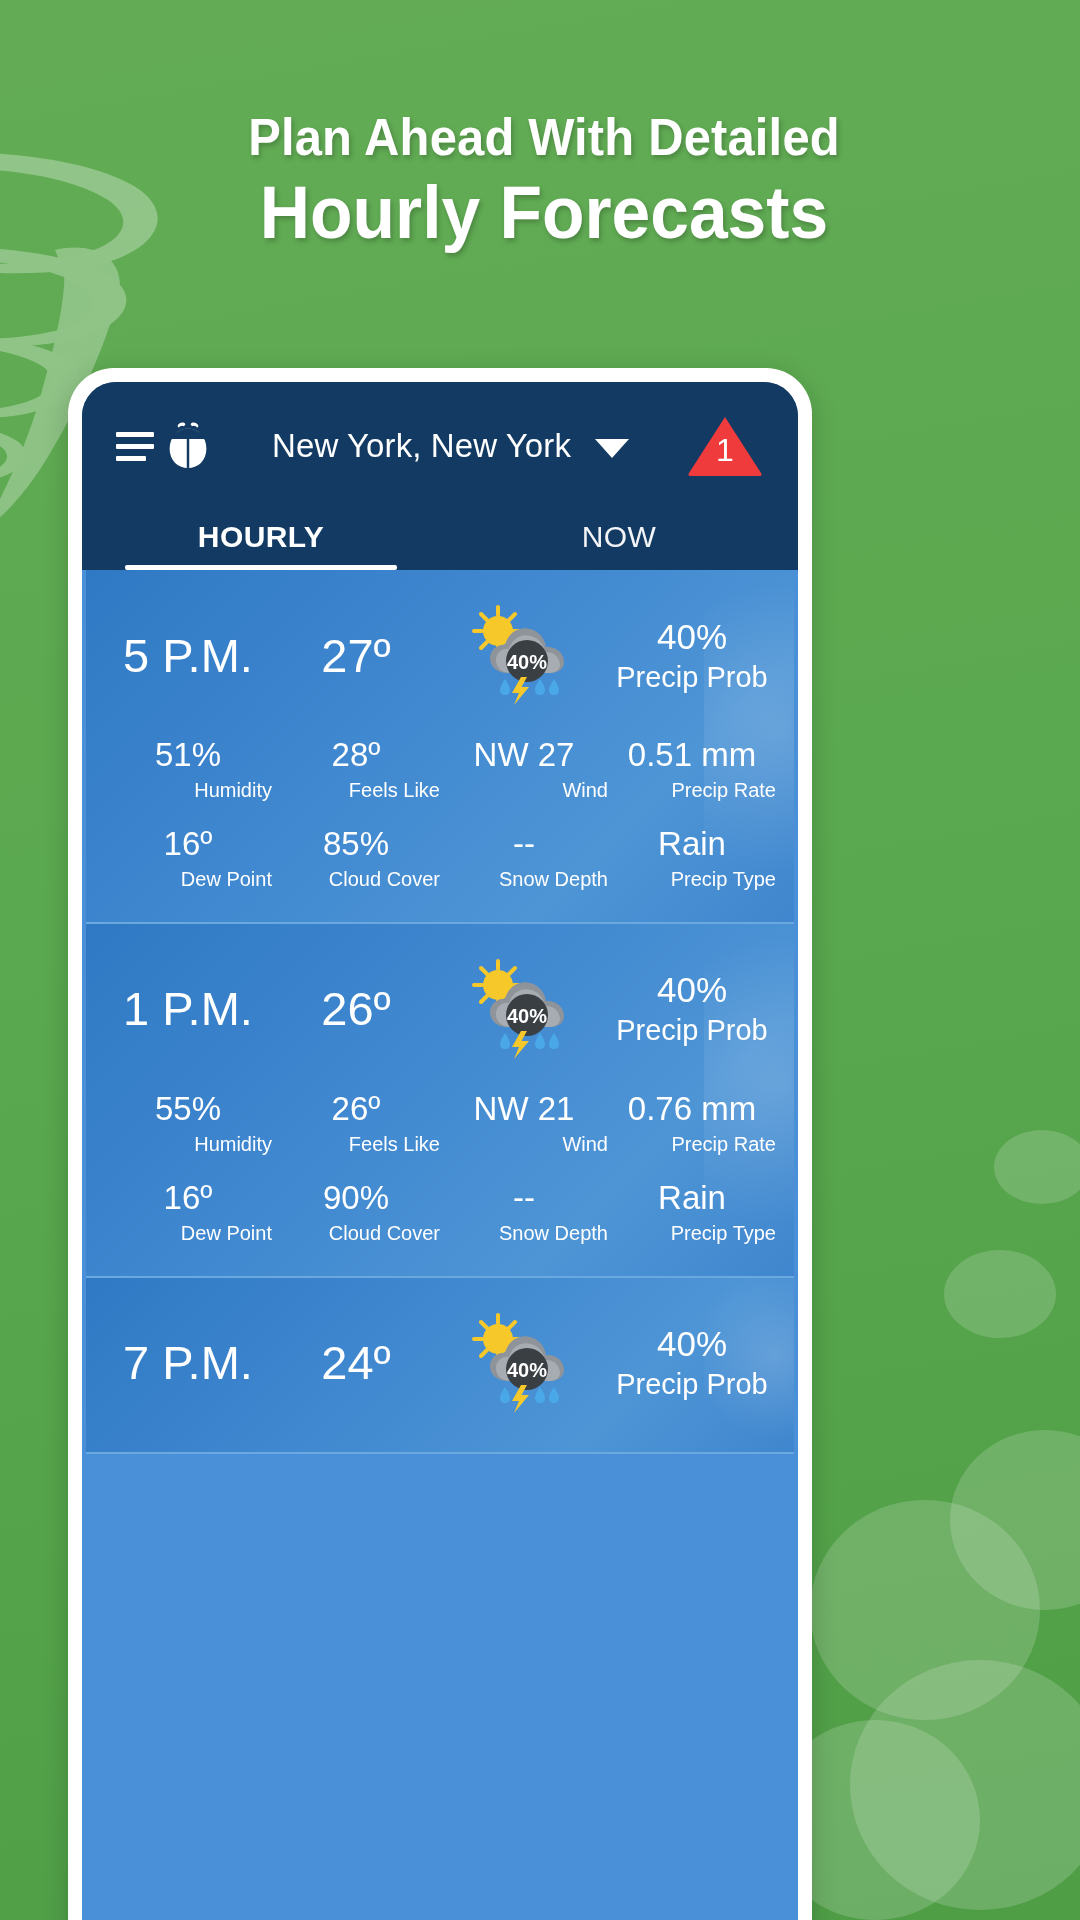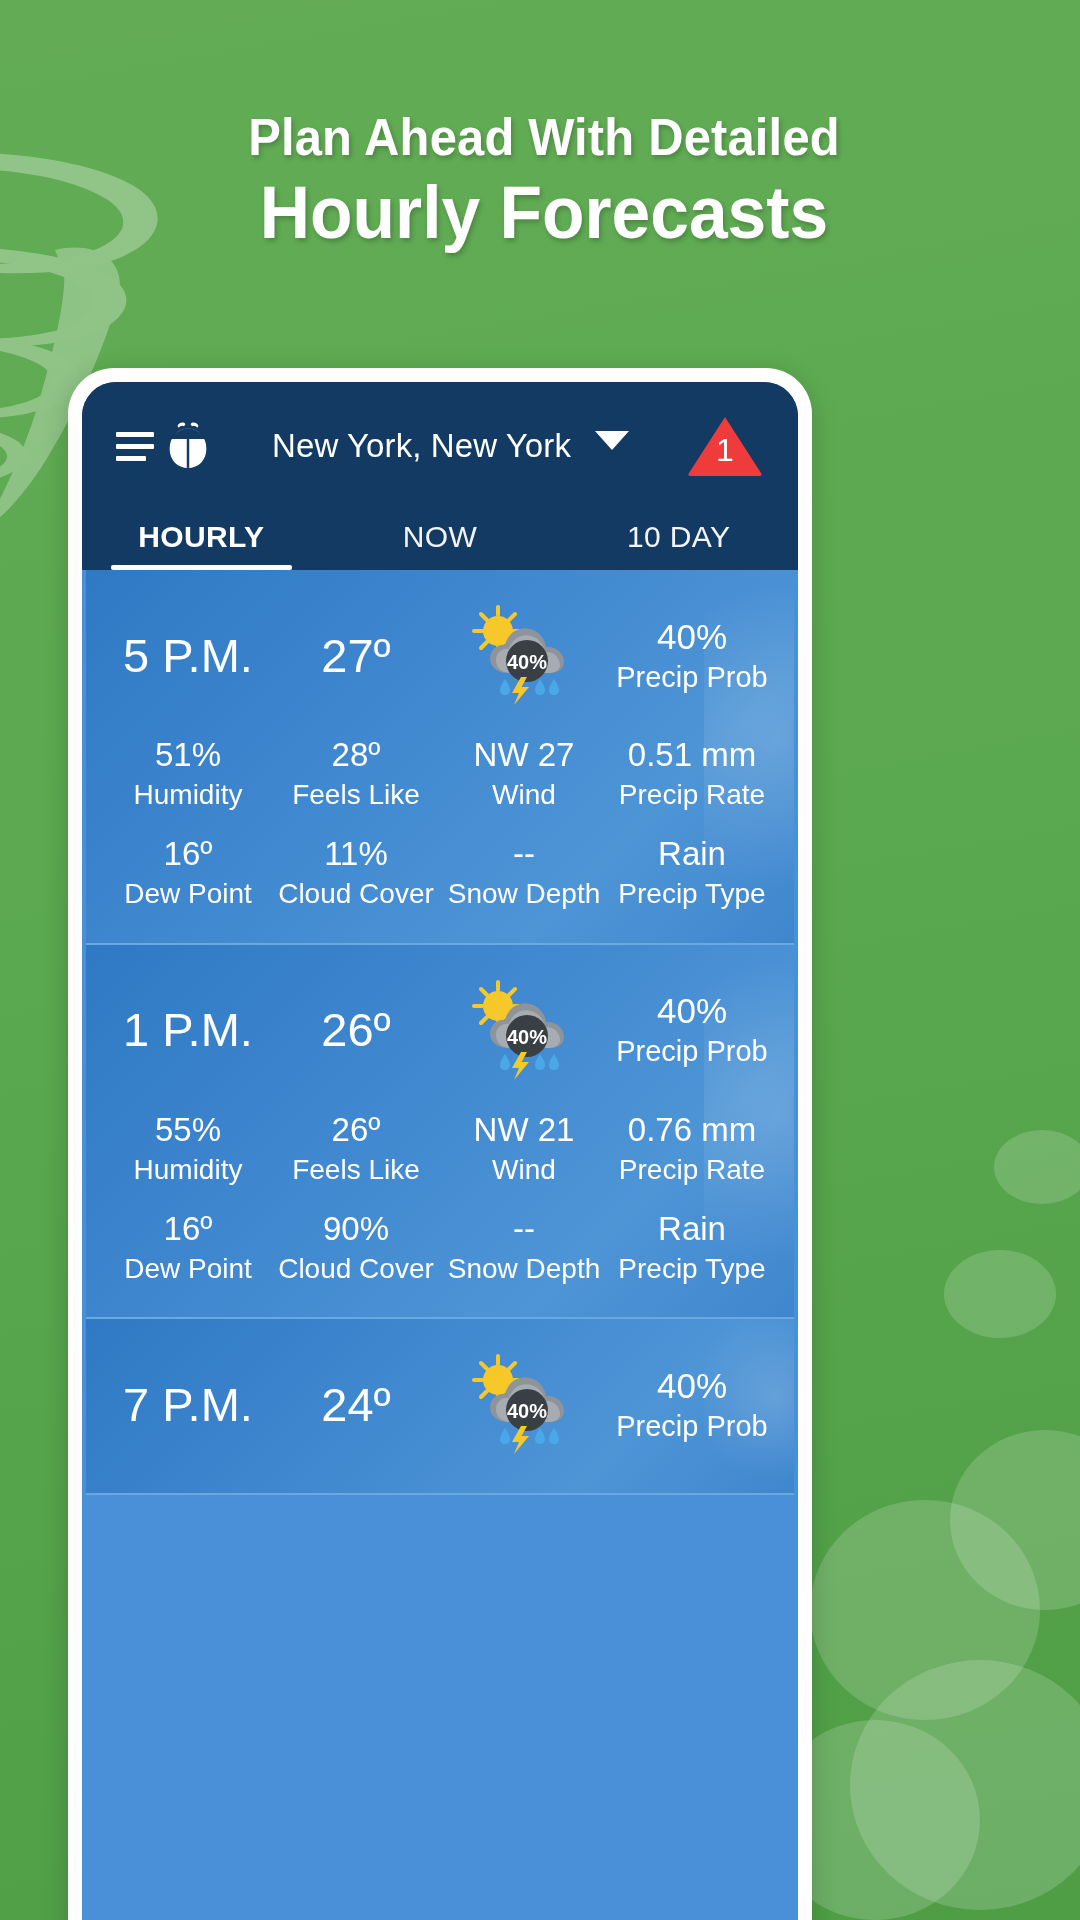--- a/index.html
+++ b/index.html
@@ -95,21 +95,21 @@
   .hamburger{ display:flex; flex-direction:column; gap:7px; width:38px; cursor:pointer; }
   .hamburger i{ display:block; height:5px; background:#fff; border-radius:1px; }
   .hamburger i:nth-child(1){ width:38px; }
   .hamburger i:nth-child(2){ width:38px; }
   .hamburger i:nth-child(3){ width:30px; }
   .logo{ width:56px; height:56px; }
   .logo svg{ width:100%; height:100%; display:block; }
 
   .location{
     position:absolute; left:0; right:0;
-    display:flex; align-items:flex-start; justify-content:center;
+    display:flex; align-items:center; justify-content:center;
     gap:24px;
     pointer-events:none;
     margin-left:21px;
   }
   .location .txt{
     color:#ffffff;
     font-size:33px;
     font-weight:400;
     white-space:nowrap;
     letter-spacing:.1px;
@@ -185,21 +185,21 @@
   .row{ display:flex; }
   .cell{
     flex:1;
     text-align:center;
     color:#ffffff;
   }
   .row-main{ align-items:center; min-height:118px; }
   .row-main .val{ font-size:47px; font-weight:400; }
   .row-detail{ margin-top:22px; }
   .row-detail .val{ font-size:33px; font-weight:400; line-height:1.18; }
-  .row-detail .lbl{ font-size:28px; font-weight:400; line-height:1.3; margin-top:2px; }
+  .row-detail .lbl{ font-size:20px; font-weight:400; line-height:1.3; margin-top:2px;text-align:right; }
 
   .wx-icon{ width:118px; height:104px; margin:0 auto; display:block; }
 
   .prob .val{ font-size:35px; }
   .prob .lbl{ font-size:29px; margin-top:4px; }
 </style>
 </head>
 <body>
 
 <div class="bg-wrap">
@@ -272,21 +272,20 @@
           <svg class="tri" viewBox="0 0 78 64" xmlns="http://www.w3.org/2000/svg">
             <path d="M39 3 L75 59 Q77 62 73 62 L5 62 Q1 62 3 59 Z" fill="#ef3b3b"></path>
           </svg>
           <span class="num">1</span>
         </div>
       </div>
 
       <div class="tabs">
         <div class="tab active">HOURLY</div>
         <div class="tab">NOW</div>
-        <div class="tab">10 DAY</div>
       </div>
     </div>
 
     <div class="list">
 
       <div class="card">
         <div class="row row-main">
           <div class="cell">
             <div class="val">5 P.M.</div>
           </div>
@@ -342,21 +341,21 @@
             <div class="lbl">Precip Rate</div>
           </div>
         </div>
 
         <div class="row row-detail">
           <div class="cell">
             <div class="val">16º</div>
             <div class="lbl">Dew Point</div>
           </div>
           <div class="cell">
-            <div class="val">11%</div>
+            <div class="val">85%</div>
             <div class="lbl">Cloud Cover</div>
           </div>
           <div class="cell">
             <div class="val">--</div>
             <div class="lbl">Snow Depth</div>
           </div>
           <div class="cell">
             <div class="val">Rain</div>
             <div class="lbl">Precip Type</div>
           </div>

